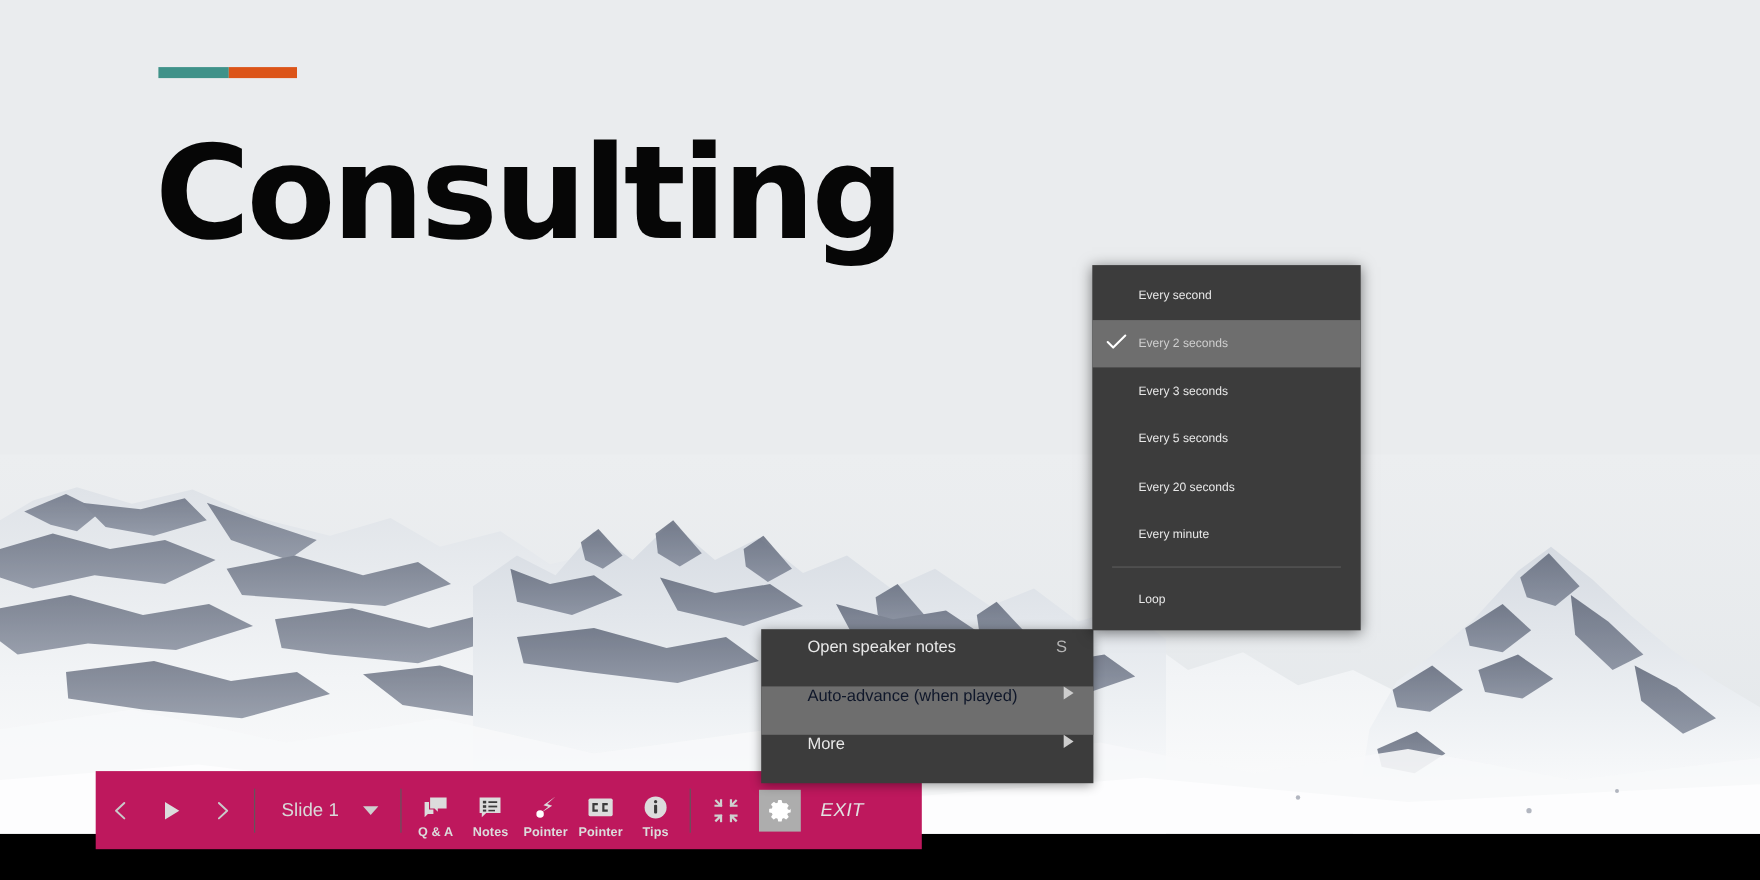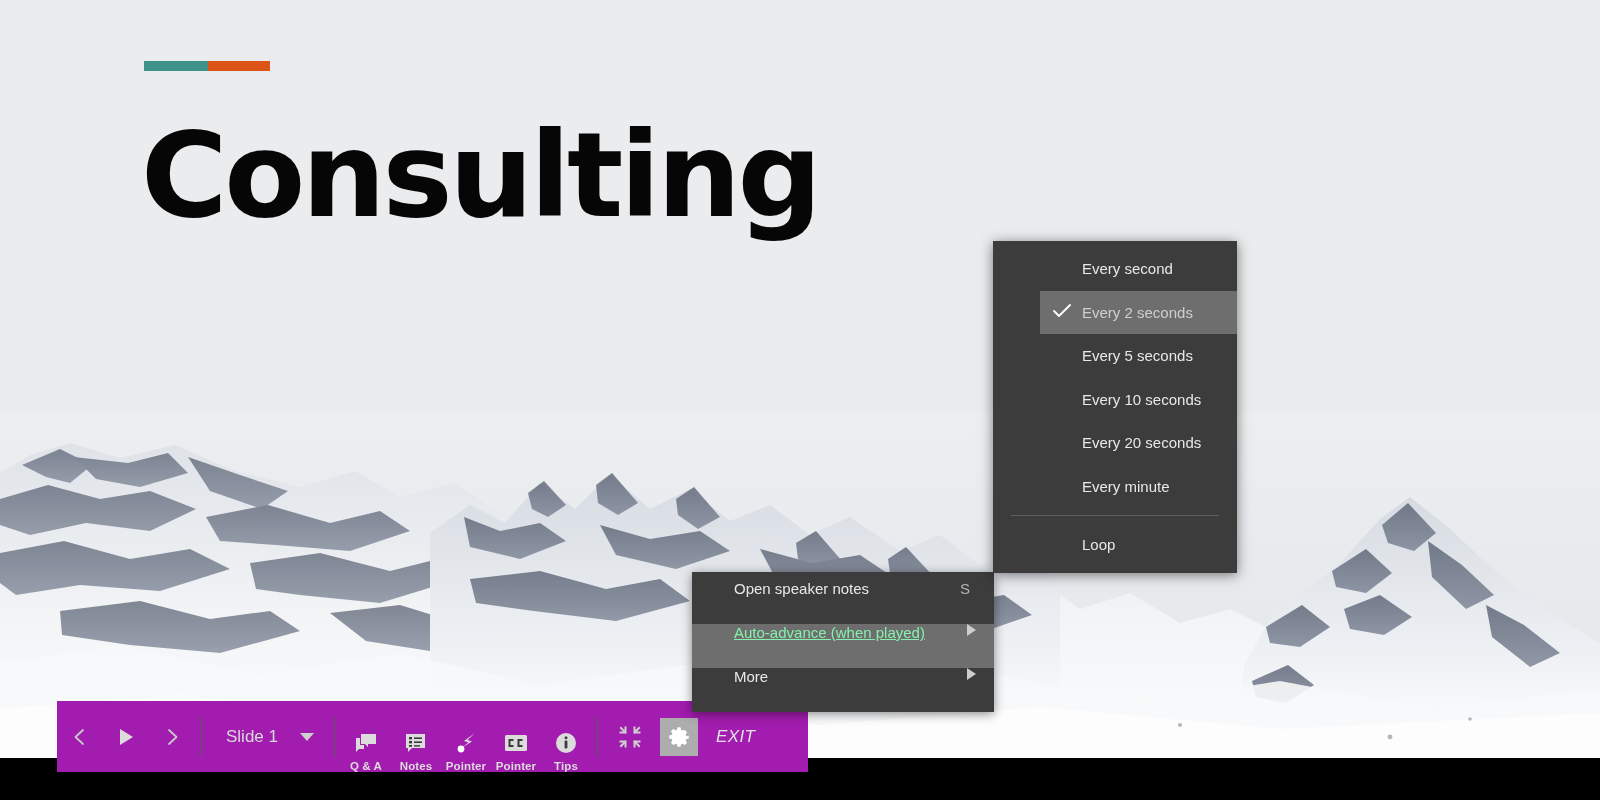--- a/index.html
+++ b/index.html
@@ -47,21 +47,21 @@
     width: 46px; height: 56px; display: flex; align-items: center; justify-content: center;
     cursor: pointer;
   }
   .tb-btn svg { display:block; }
   .vdiv { width: 1px; height: 40px; background: #5b5b5b; margin: 0 6px; }
   #slide-select {
     display: flex; align-items: center; gap: 22px; padding: 0 14px 0 18px;
     font-size: 17px; color: #d9d9d9; cursor: pointer; height: 56px;
   }
   .tri-down { width: 0; height: 0; border-left: 7px solid transparent; border-right: 7px solid transparent; border-top: 8px solid #cfcfcf; }
-  #tool-icons { display: flex; align-items: flex-end; height: 71px; padding-top: 12px; }
+  #tool-icons { display: flex; align-items: center; height: 71px; padding-top: 12px; }
   .tool {
     width: 50px; display: flex; flex-direction: column; align-items: center; gap: 5px;
     cursor: pointer;
   }
   .tool .glyph { height: 24px; display:flex; align-items:center; justify-content:center; }
   .tool .lbl { font-size: 11.5px; color: #dcdcdc; font-weight: 700; white-space: nowrap; letter-spacing:.1px; }
   #fit-btn { width: 52px; height: 56px; display:flex; align-items:center; justify-content:center; cursor:pointer; }
   #gear-btn {
     width: 38px; height: 38px; background: #adadad; display:flex; align-items:center; justify-content:center;
     cursor: pointer; margin-left: 4px;
@@ -71,33 +71,33 @@
   
   #ctx-menu {
     position: absolute; left: 692px; top: 572px; width: 302px; z-index: 50;
     background: #3c3c3c; padding: 8px 0 0 0;
     box-shadow: 0 2px 10px rgba(0,0,0,.45);
   }
   .ctx-item {
     height: 44px; display: flex; align-items: flex-start; padding: 0 18px 0 42px;
     font-size: 15px; color: #e8e8e8; cursor: pointer; position: relative;
   }
-  .ctx-item.hl { background: #6e6e6e; color: #86efac; text-decoration: underline; }
+  .ctx-item.hl { background: #6e6e6e; color: #0f172a; }
   .ctx-item .accel { margin-left: auto; color: #b4b4b4; font-size: 15px; padding-right: 6px;}
   .ctx-item .arrow { margin-left: auto; width:0;height:0;
     border-top: 6px solid transparent; border-bottom: 6px solid transparent; border-left: 9px solid #cdcdcd; }
 
   
   #sub-menu {
     position: absolute; left: 993px; top: 241px; width: 244px; z-index: 60;
     background: #3c3c3c; padding: 6px 0; box-shadow: 0 2px 12px rgba(0,0,0,.5);
   }
   .sub-item {
     height: 43.5px; display: flex; align-items: center; padding: 0 18px 0 42px;
-    font-size: 15px; color: #e8e8e8; cursor: pointer; position: relative; margin-left: 47px;
+    font-size: 11px; color: #e8e8e8; cursor: pointer; position: relative;
   }
   .sub-item.hl { background: #6e6e6e; color: #cfcfcf; }
   .sub-item .check { position: absolute; left: 12px; top: 50%; transform: translateY(-50%); }
   .sub-sep { height: 1px; background: #5d5d5d; margin: 7px 18px; }
 </style>
 </head>
 <body>
 
 <div id="root">
 
@@ -193,21 +193,21 @@
           <circle cx="560" cy="302" r="1.8"></circle>
             <circle cx="760" cy="320" r="2.2"></circle>
           <circle cx="1180" cy="312" r="2"></circle>
             <circle cx="1390" cy="324" r="2.4"></circle>
           <circle cx="1470" cy="306" r="1.8"></circle>
         </g>
       </svg>
     </div>
   </div>
 
-  <div id="toolbar" style="background: #a21caf;">
+  <div id="toolbar" style="background: #be185d; margin-left: 30px;">
 
     <div class="tb-nav">
       <div class="tb-btn">
         <svg width="20" height="20" viewBox="0 0 20 20">
           <path d="M13 3 L5.5 10 L13 17" fill="none" stroke="#c9c9c9" stroke-width="1.8" stroke-linecap="round" stroke-linejoin="round"></path>
         </svg>
       </div>
       <div class="tb-btn">
         <svg width="22" height="22" viewBox="0 0 22 22">
           <path d="M5 3 L18 11 L5 19 Z" fill="#dcdcdc"></path>
@@ -336,26 +336,26 @@
     </div>
     <div class="sub-item hl" style="background: rgb(110, 110, 110);">
       <span class="check">
         <svg width="20" height="16" viewBox="0 0 20 16">
           <path d="M2 8.5 L7 13.5 L18 2.5" fill="none" stroke="#ffffff" stroke-width="1.9" stroke-linecap="round" stroke-linejoin="round"></path>
         </svg>
       </span>
       <span>Every 2 seconds</span>
     </div>
     <div class="sub-item">
+      <span>Every 3 seconds</span>
+    </div>
+    <div class="sub-item">
       <span>Every 5 seconds</span>
     </div>
     <div class="sub-item">
-      <span>Every 10 seconds</span>
-    </div>
-    <div class="sub-item">
       <span>Every 20 seconds</span>
     </div>
     <div class="sub-item">
       <span>Every minute</span>
     </div>
     <div class="sub-sep"></div>
     <div class="sub-item">
       <span>Loop</span>
     </div>
   </div>

